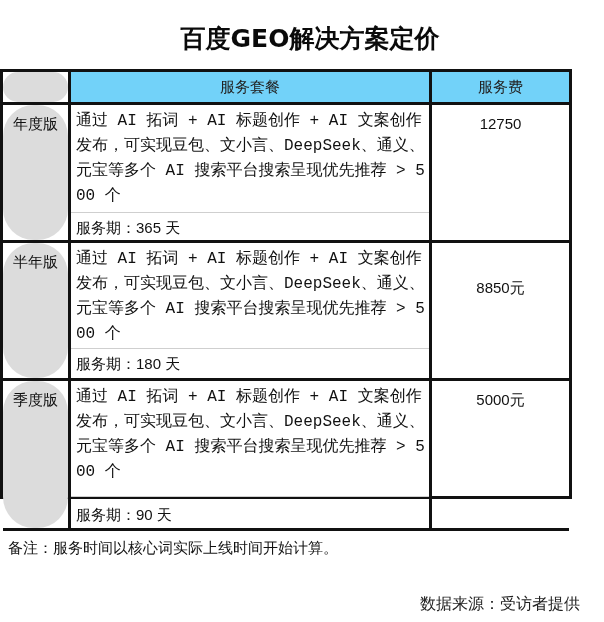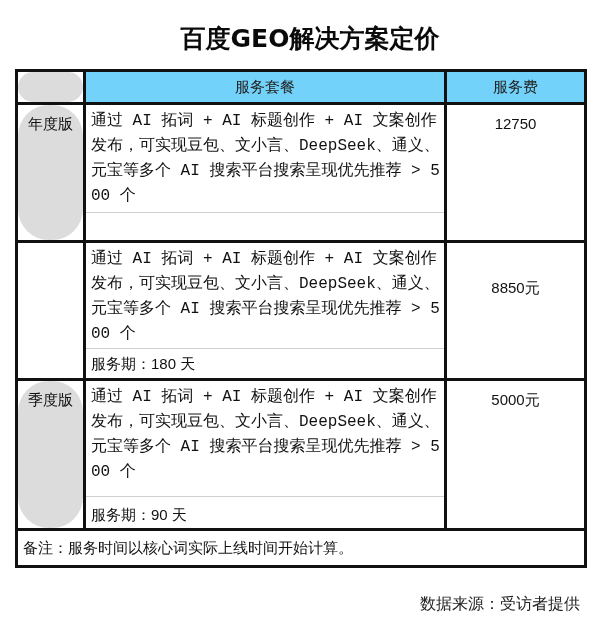--- a/index.html
+++ b/index.html
@@ -9,21 +9,21 @@
     }
     .page { position: relative; width: 604px; height: 622px; }
 
     .title {
       position: absolute; left: 0; top: 22px; width: 604px;
       text-align: center; font-size: 25px; font-weight: bold; letter-spacing: 0px;
       line-height: 34px; color: #0a0a0a; padding-left: 16px;
     }
 
     .table {
-      position: absolute; left: 15px; top: 69px; width: 572px; height: 499px;
+      position: absolute; left: 0; top: 69px; width: 572px; height: 430px;
       border: 3px solid #111111; background: #ffffff;
     }
     .cell { position: absolute; }
     .hline { position: absolute; left: 0; right: 0; height: 3px; background: #111111; }
     .vline { position: absolute; width: 3px; background: #111111; }
     .thin-hline { position: absolute; height: 1px; background: #cfcfcf; }
 
     .label-col { background: #dcdcdc; border-radius: 31px; }
     .header-blue { background: #72d2f9; }
 
@@ -78,25 +78,29 @@
     <div class="cell header-blue" style="left:429px; top:0; width:137px; height:30px;">
       <div class="header-text">服务费</div>
     </div>
 
     <div class="cell label-col" style="left:0; top:33px; width:65px; height:135px;">
       <div class="tier-label">年度版</div>
     </div>
     <div class="cell" style="left:68px; top:33px; width:358px; height:135px;">
       <div class="desc">通过 AI 拓词 + AI 标题创作 + AI 文案创作发布，可实现豆包、文小言、DeepSeek、通义、元宝等多个 AI 搜索平台搜索呈现优先推荐 &gt; 500 个</div>
       <div class="thin-hline" style="left:0; right:0; top:107px;"></div>
+      <div class="period" style="top:112px;">服务期：365 天</div>
     </div>
     <div class="cell" style="left:429px; top:33px; width:137px; height:135px;">
       <div class="price">12750</div>
     </div>
 
+    <div class="cell label-col" style="left:0; top:171px; width:65px; height:135px;">
+      <div class="tier-label">半年版</div>
+    </div>
     <div class="cell" style="left:68px; top:171px; width:358px; height:135px;">
       <div class="desc">通过 AI 拓词 + AI 标题创作 + AI 文案创作发布，可实现豆包、文小言、DeepSeek、通义、元宝等多个 AI 搜索平台搜索呈现优先推荐 &gt; 500 个</div>
       <div class="thin-hline" style="left:0; right:0; top:105px;"></div>
       <div class="period" style="top:110px;">服务期：180 天</div>
     </div>
     <div class="cell" style="left:429px; top:171px; width:137px; height:135px;margin-top:26px;">
       <div class="price">8850元</div>
     </div>
 
     <div class="cell label-col" style="left:0; top:309px; width:65px; height:147px;">

